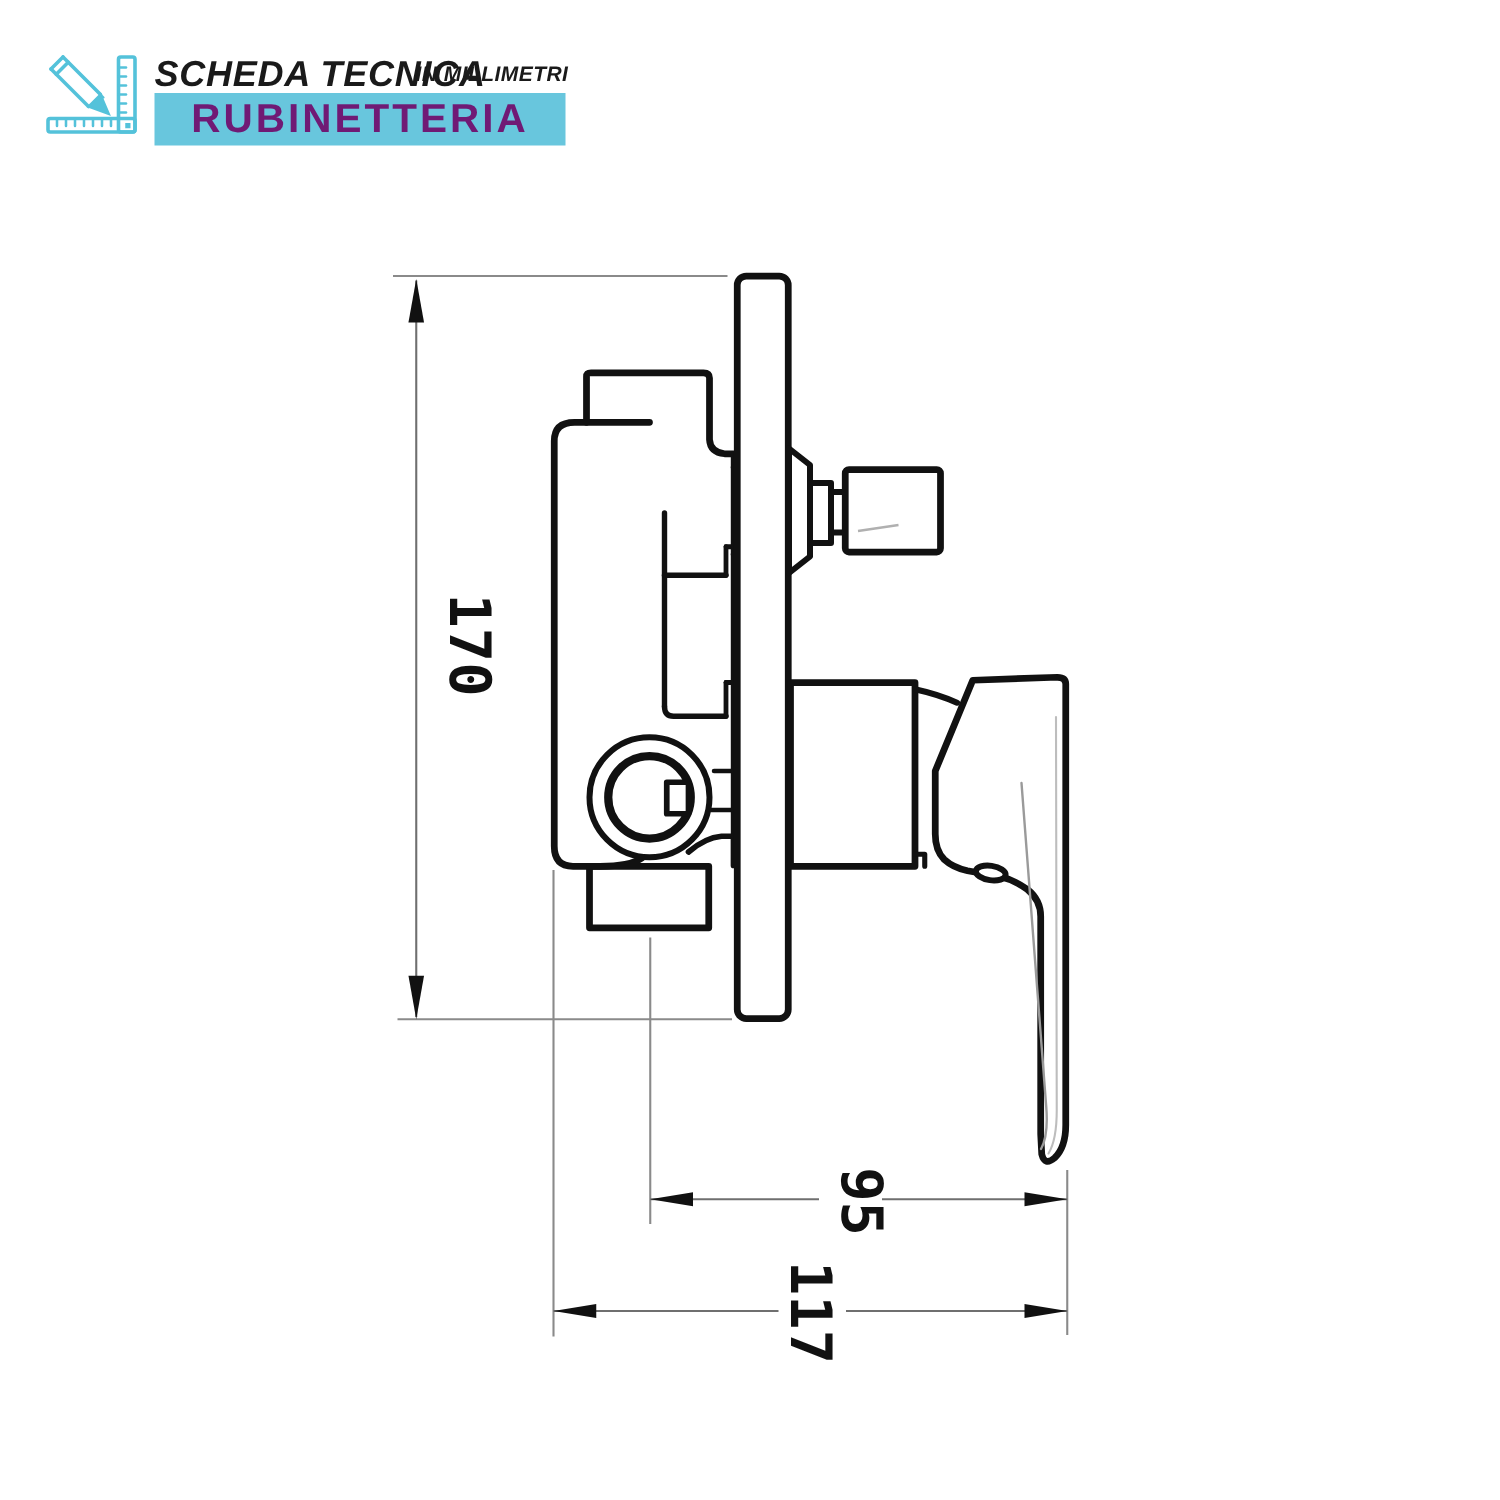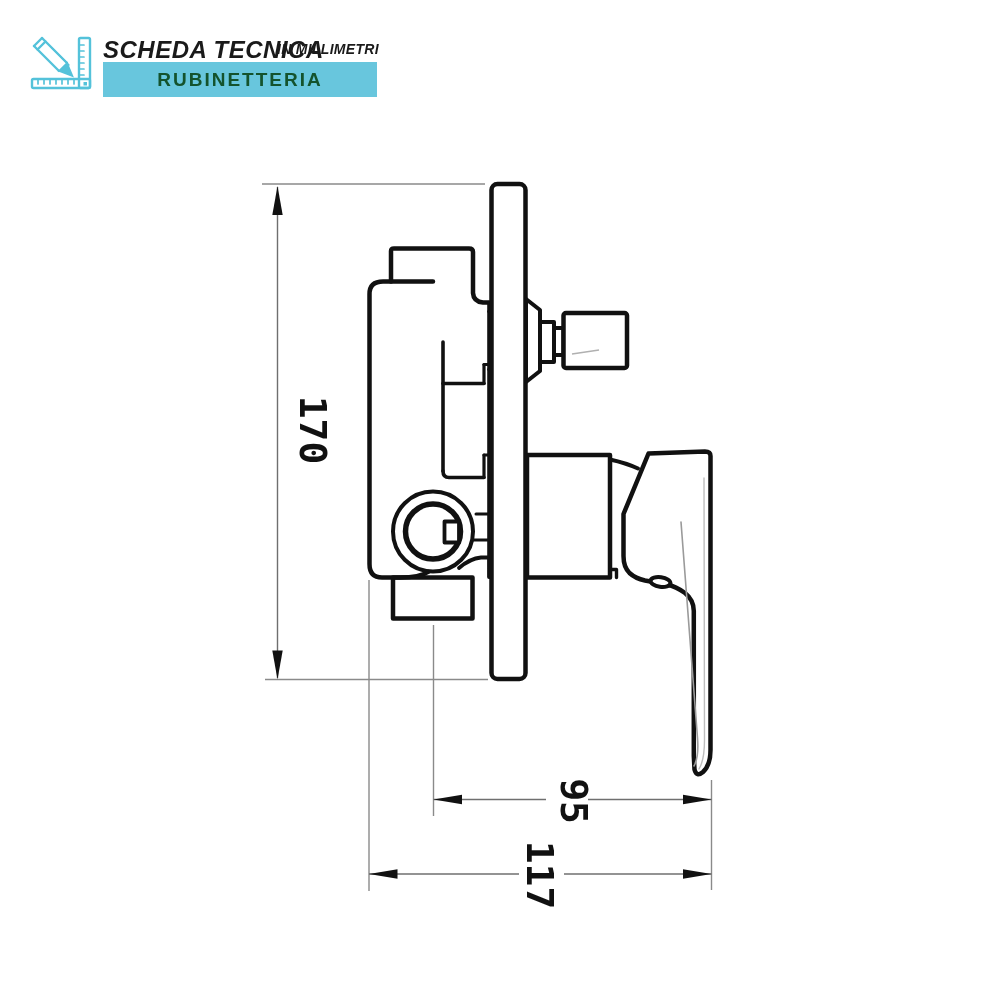--- a/index.html
+++ b/index.html
@@ -15,21 +15,21 @@
   .hdr-sub{
     position:absolute;left:277px;top:41px;
     font-style:italic;font-weight:bold;font-size:14px;letter-spacing:.3px;
     color:#1a1a1a;white-space:nowrap;
   }
   .banner{
     position:absolute;left:103px;top:62px;width:274px;height:35px;
     background:#68c6dd;display:flex;align-items:center;justify-content:center;
   }
   .banner span{
-    color:#14532d;font-weight:bold;font-size:19px;letter-spacing:2px;white-space:nowrap;
+    color:#701a75;font-weight:bold;font-size:27px;letter-spacing:2px;white-space:nowrap;
   }
   .icon-wrap{position:absolute;left:22px;top:26px;width:80px;height:78px;}
   svg{display:block;}
   .dim-text{
     font-family:"DejaVu Sans Mono",monospace;
     font-weight:bold;font-size:38px;fill:#111111;
   }
 </style>
 </head>
 <body>

